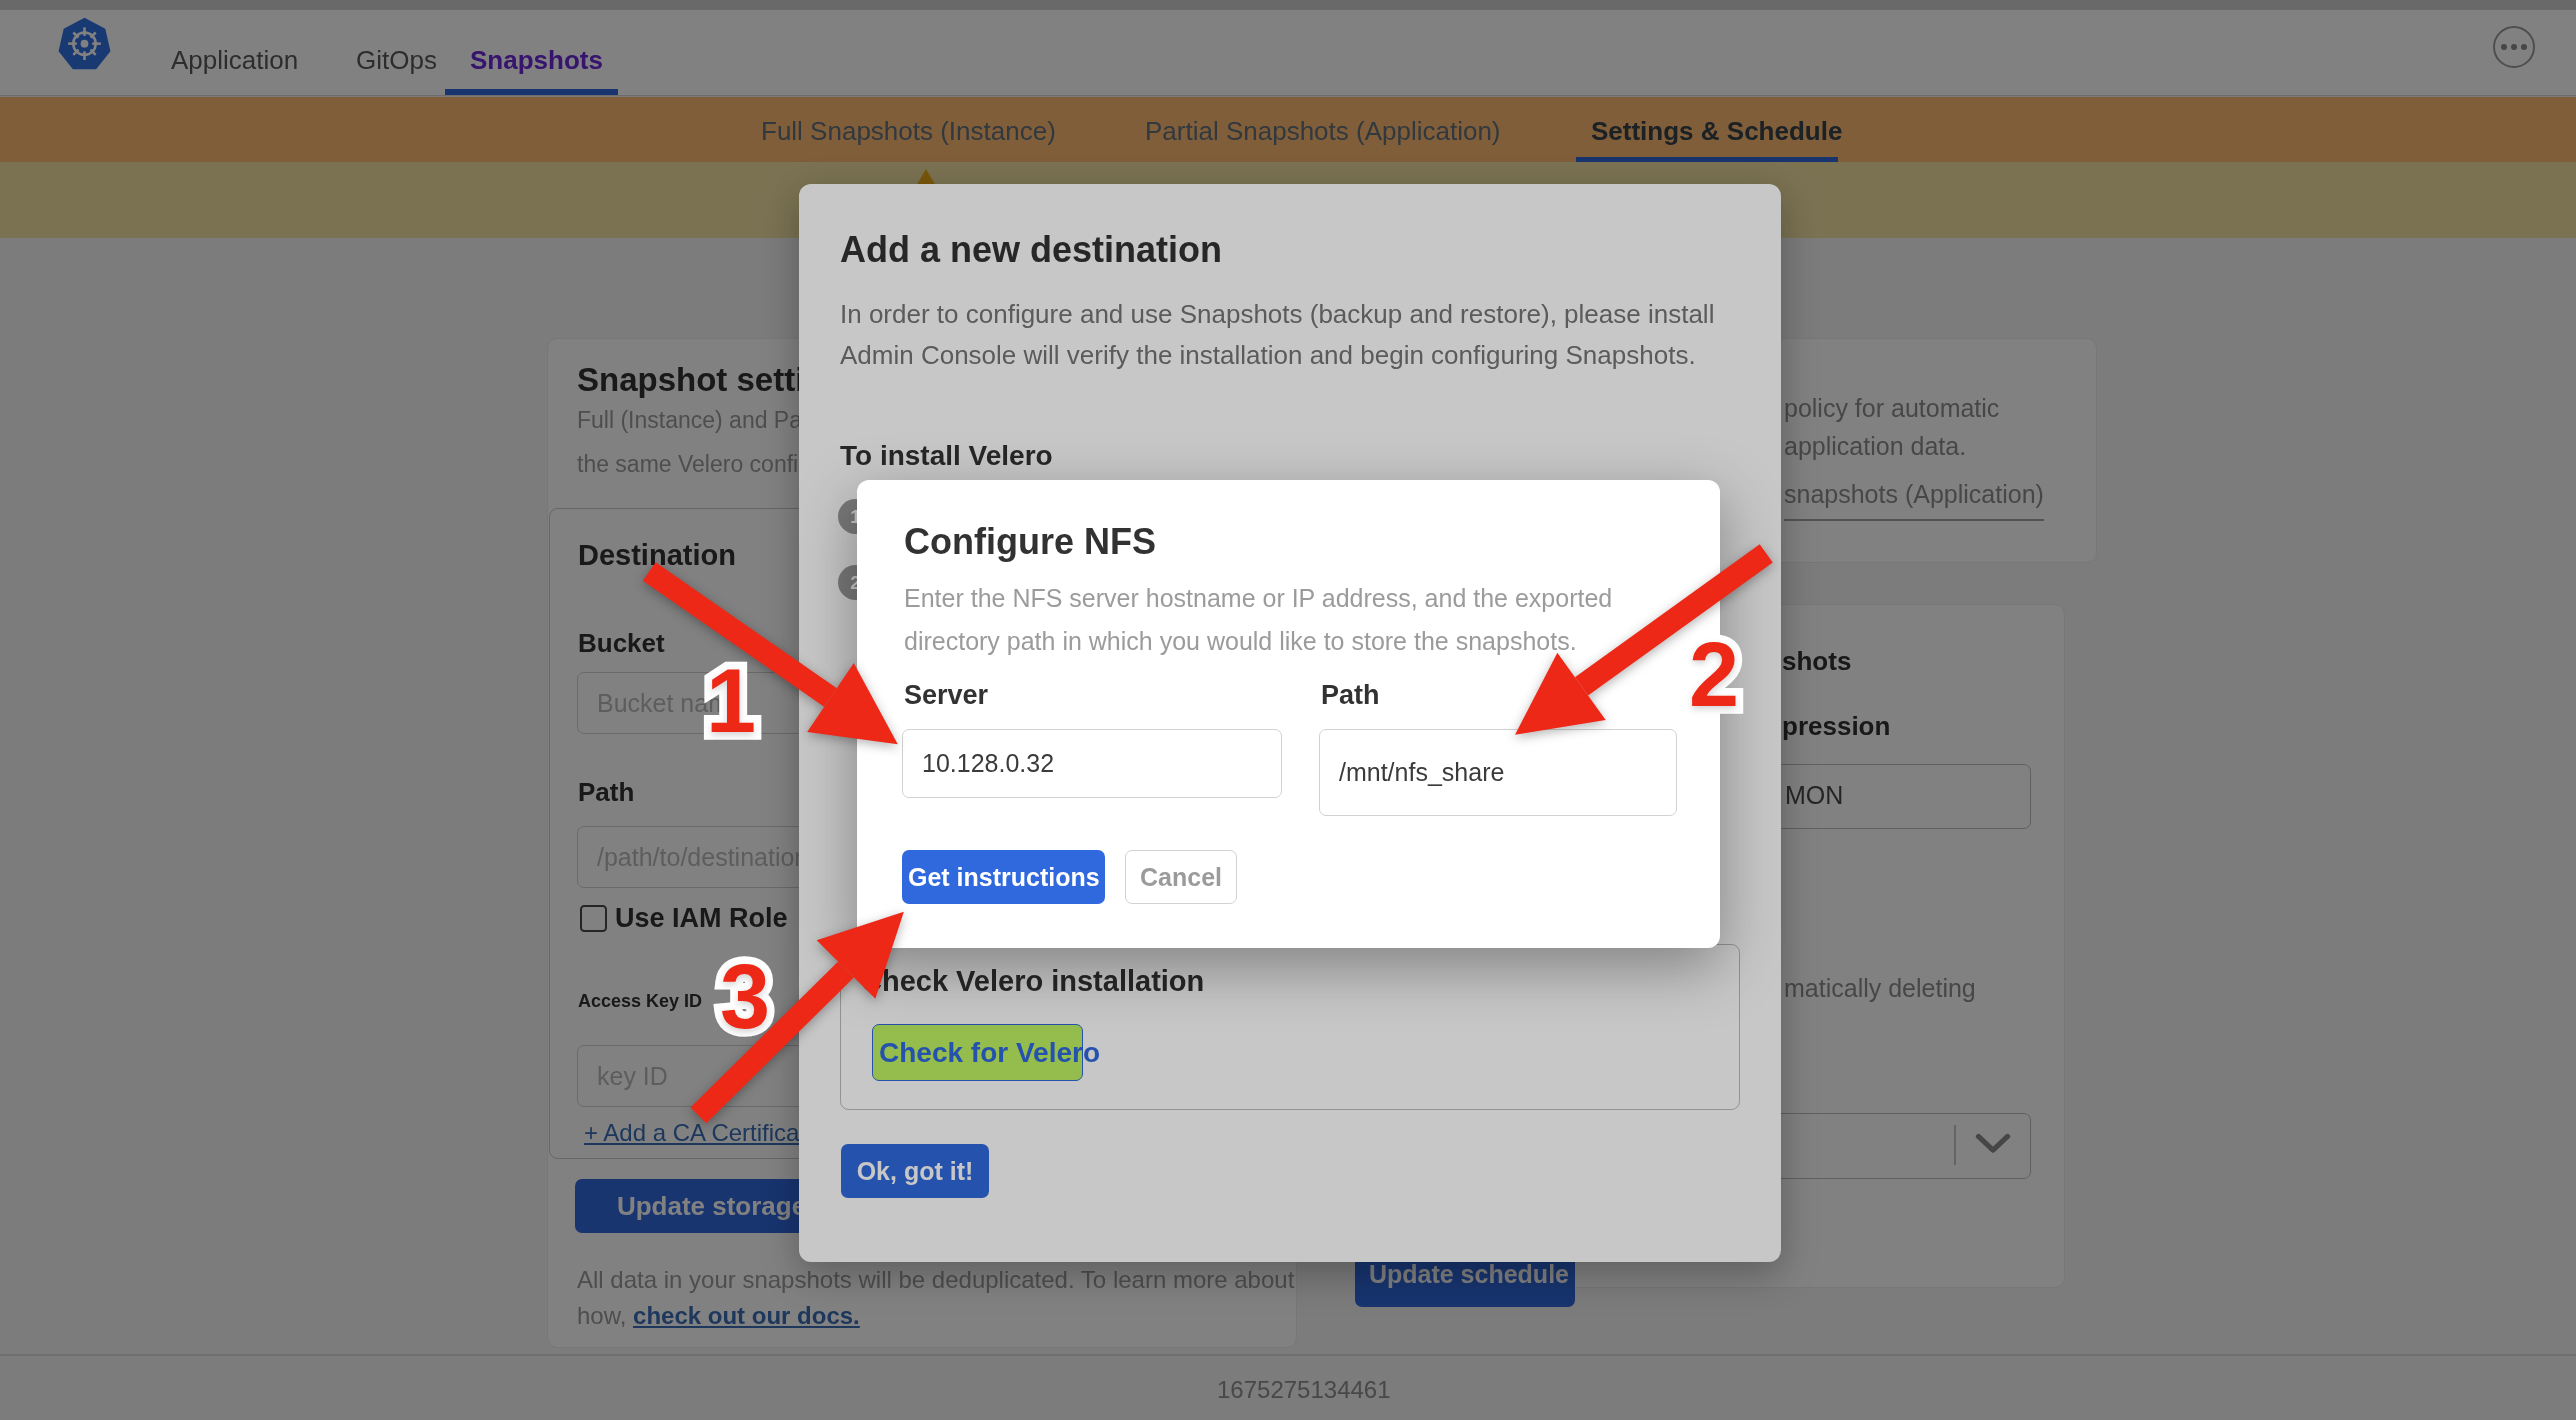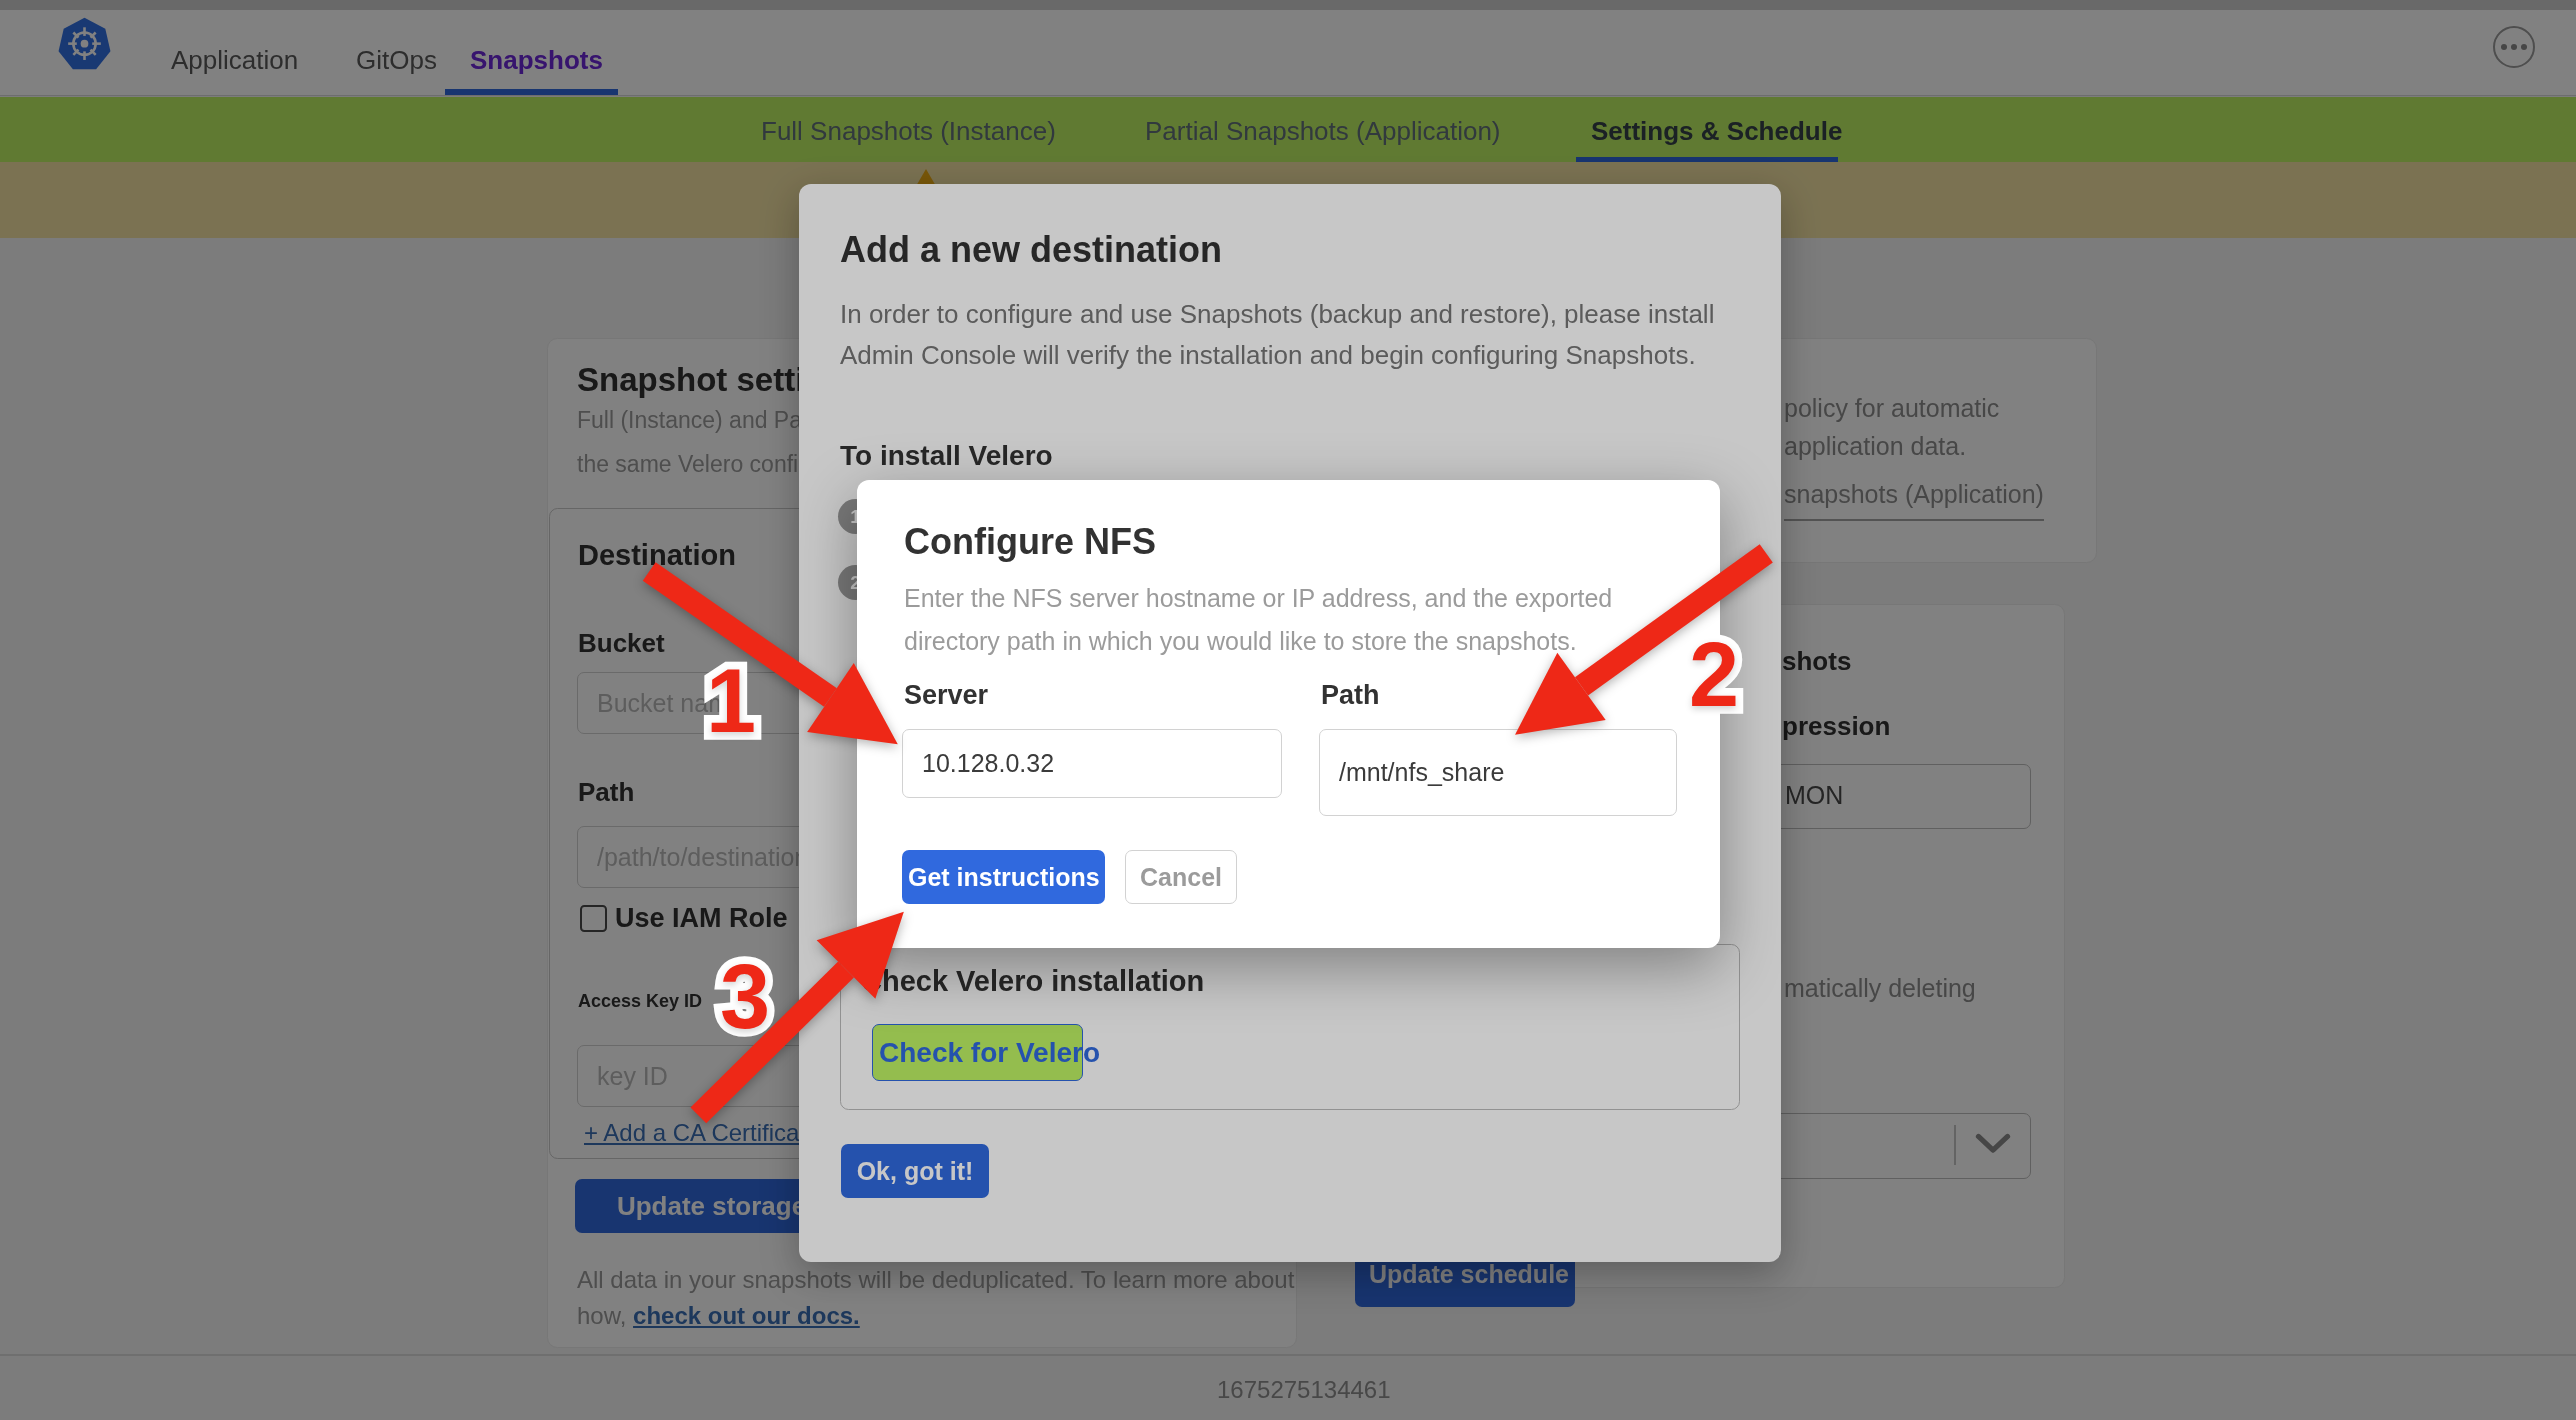--- a/index.html
+++ b/index.html
@@ -10,21 +10,21 @@
 
   
   .topstrip{left:0;top:0;width:2576px;height:10.4px;background:#cfcfcf;}
   .nav{left:0;top:10.4px;width:2576px;height:85px;background:#ffffff;border-bottom:1.7px solid #d8d8d8;}
   .nav-item{top:35px;font-size:26px;color:#5a5a5a;cursor:pointer;}
   .nav-item.active{color:#6d28d9;font-weight:bold;}
   .nav-underline{left:445px;top:79px;width:173px;height:5.2px;background:#3069de;}
   .more-circle{left:2493px;top:26px;width:38px;height:38px;border:2.6px solid #9a9a9a;border-radius:50%;
                display:flex;align-items:center;justify-content:center;gap:4.3px;}
   .more-circle i{width:6px;height:6px;border-radius:50%;background:#8a8a8a;display:block;}
-  .subnav{left:0;top:97px;width:2576px;height:66px;background:#bef264;border-bottom:1.7px solid #d8d8d8;}
+  .subnav{left:0;top:97px;width:2576px;height:66px;background:#fdba74;border-bottom:1.7px solid #d8d8d8;}
   .subnav-item{top:19px;font-size:26px;color:#62707b;}
   .subnav-item.active{color:#36424a;font-weight:bold;}
   .subnav-underline{left:1576px;top:157px;width:262px;height:5.2px;background:#3069de;}
   .banner{left:0;top:162px;width:2576px;height:76px;background:#f3e2a4;}
   .warn-tri{left:912px;top:169px;width:0;height:0;border-left:14.7px solid transparent;
             border-right:14.7px solid transparent;border-bottom:24px solid #efac13;}
 
   .card{background:#ffffff;border-radius:10.4px;border:0.9px solid #ebebeb;}
   .card-l{left:547px;top:338px;width:748px;height:1008px;}
   .card-r1{left:1433px;top:338px;width:662px;height:223px;}

